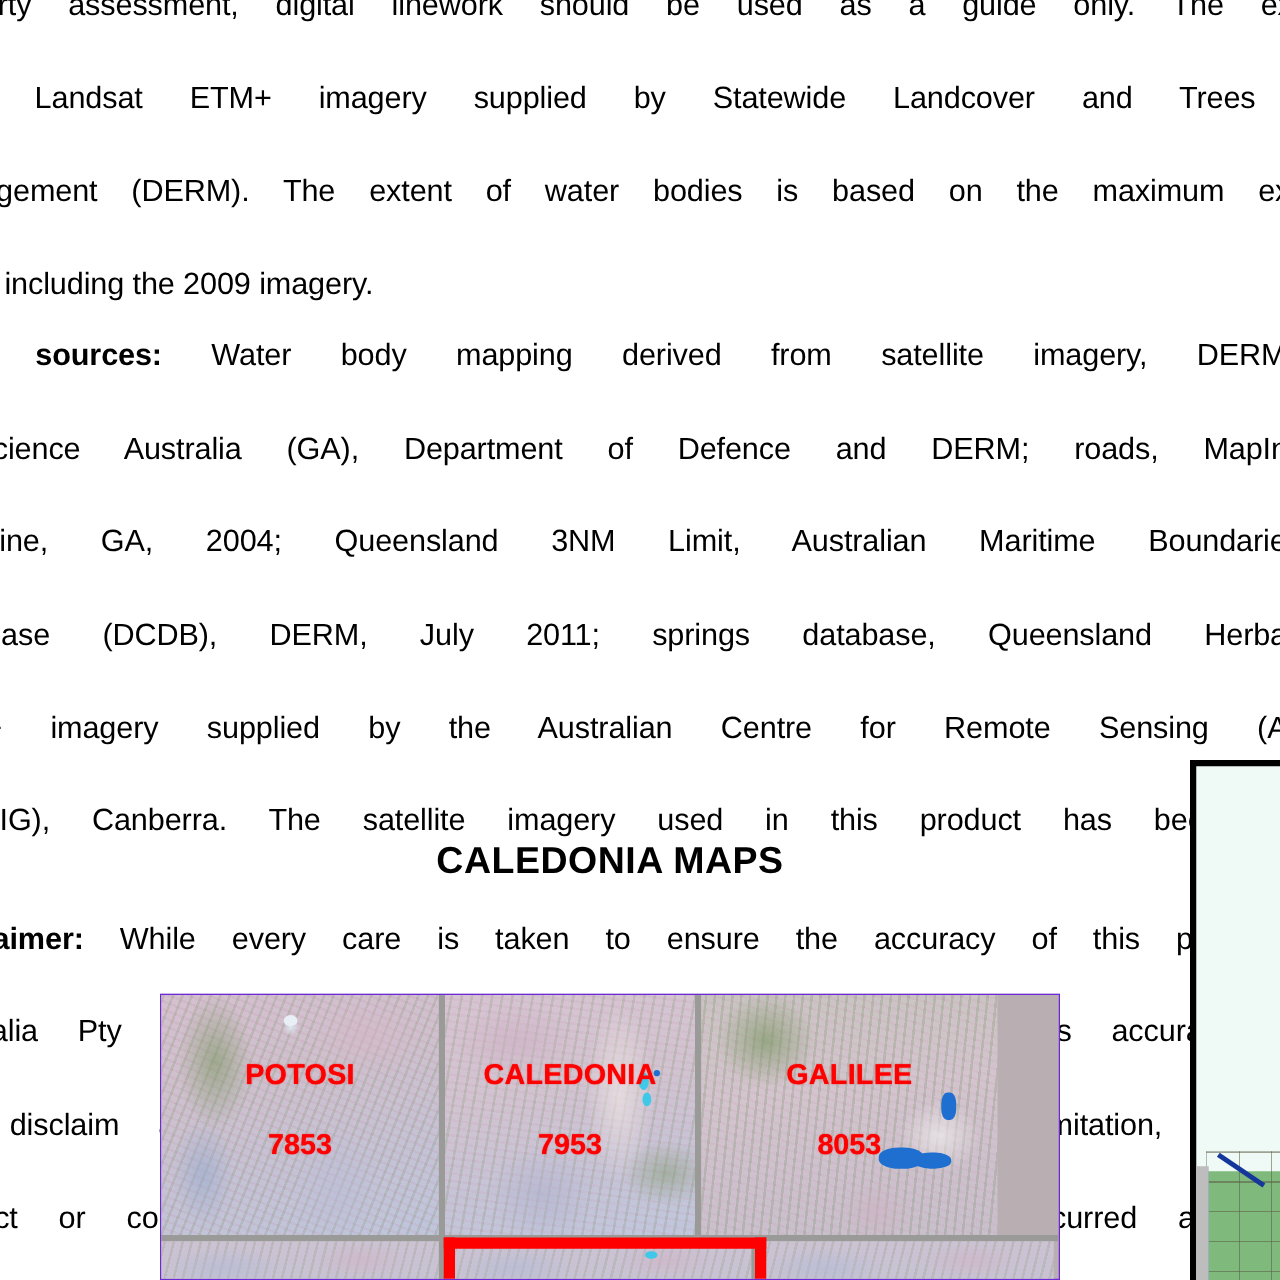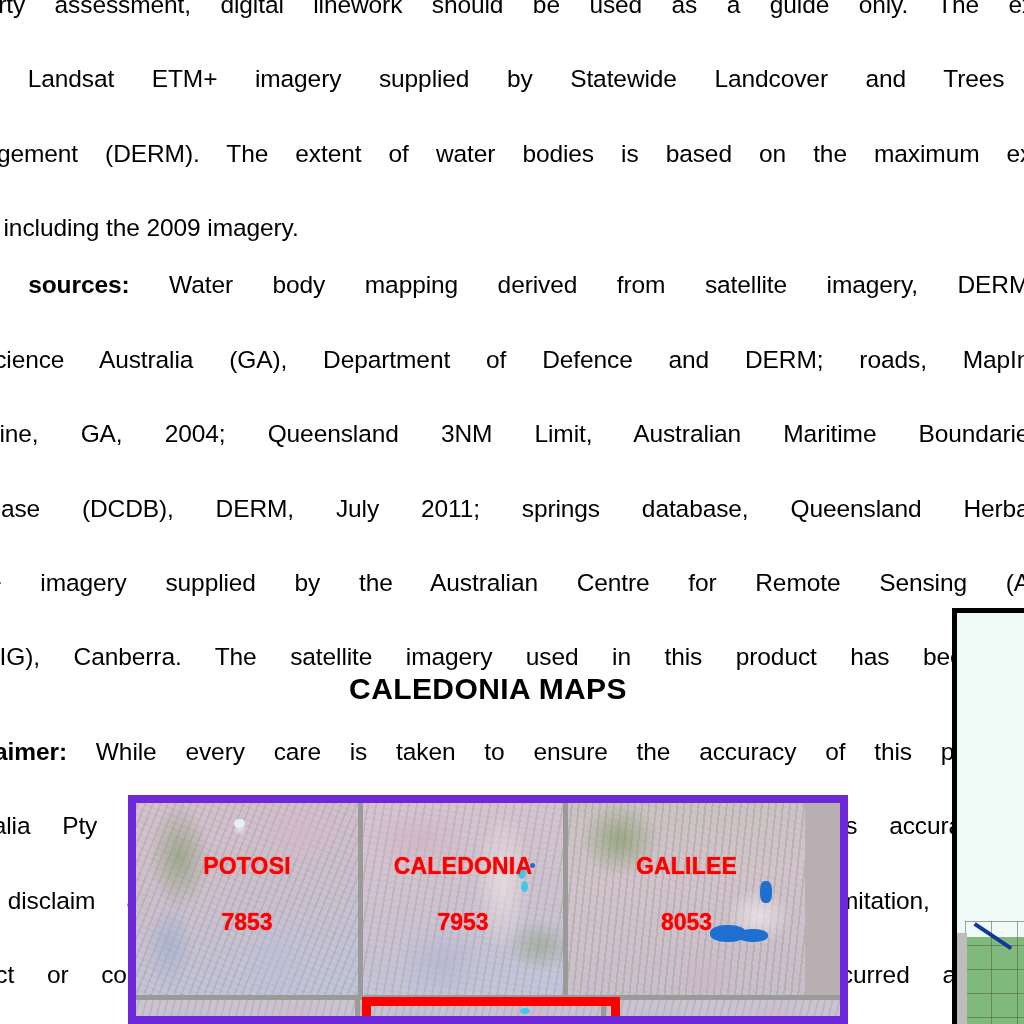--- a/index.html
+++ b/index.html
@@ -59,21 +59,21 @@
     font-weight: bold;
     letter-spacing: 0.4px;
     color: #000;
   }
   #adjoining-grid {
     position: absolute;
     left: 128px;
     top: 123px;
     width: 720px;
     height: 229px;
-    border: 8px solid #6d28d9;
+    border: 1px solid #6d28d9;
     box-sizing: border-box;
     overflow: hidden;
     background: #b9aeb2;
   }
   .amap-row {
     display: flex;
     width: 100%;
   }
   .amap-row.r1 { height: 192px; }
   .amap-row.r2 { height: 37px; }

